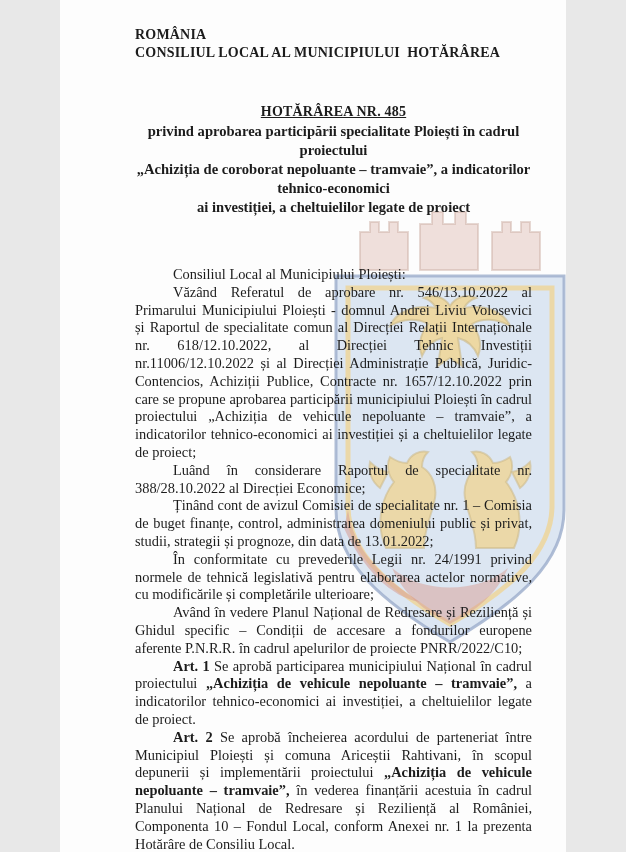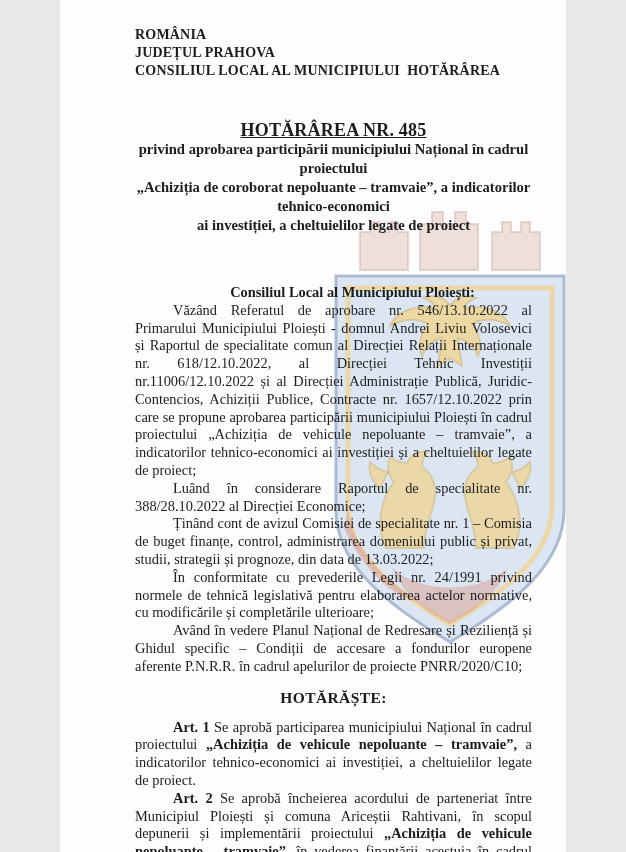--- a/index.html
+++ b/index.html
@@ -5,25 +5,25 @@
   html,body { margin:0; padding:0; background:#e8e8e8; }
   .page {
     position:relative; width:506px; height:852px; margin:0 auto;
     background:var(--page-bg,#fdfdfd); overflow:hidden;
     font-family:"Liberation Serif","DejaVu Serif",serif;
     color:var(--text,#1c1c1c);
   }
   .content { position:absolute; inset:0; padding:26px 34px 0 75px; box-sizing:border-box; }
   .hdr-line { font-weight:bold; font-size:14px; line-height:18px; white-space:pre-wrap; letter-spacing:.2px; }
   .title-block { margin-top:40px; text-align:center; }
-  .doc-title { font-weight:bold; font-size:18px; line-height:20px; text-decoration:underline; letter-spacing:.2px; }
+  .doc-title { font-weight:bold; font-size:14px; line-height:20px; text-decoration:underline; letter-spacing:.2px; }
   .subtitle-line { font-weight:bold; font-size:14.6px; line-height:19px; }
   .body-block { margin-top:49px; }
   p.doc { margin:0; font-size:14.4px; line-height:17.8px; text-align:justify; text-indent:38px; }
-  p.doc.intro { font-weight:bold; text-align:center; }
+  p.doc.intro { font-weight:normal; text-align:left; }
   .decision { margin:12px 0 12px 0; text-align:center; font-weight:bold; font-size:15.5px; line-height:19px; letter-spacing:.4px; }
   .b { font-weight:bold; }
   .watermark { position:absolute; left:262px; top:210px; width:256px; height:440px; opacity:.5; pointer-events:none; }
 </style>
 </head>
 <body>
 
 <div class="page">
 
   <svg class="watermark" viewBox="0 0 256 440" aria-hidden="true">
@@ -48,39 +48,37 @@
     <g transform="scale(-1,1) translate(-256,0)" fill="var(--wm-gold,#e2ae2f)" fill-opacity=".8" stroke="var(--wm-gold-dark,#9a7413)" stroke-width="2" stroke-opacity=".55">
       <path d="M64 338 c-10 -22 -6 -48 8 -66 c-6 -7 -8 -17 -4 -25 c6 4 11 6 17 6 c4 -9 13 -13 21 -11 c-4 4 -6 9 -6 15 c10 6 15 19 13 31 c-3 17 -11 30 -11 50 z"></path>
       <path d="M58 278 c-8 -6 -12 -16 -10 -26 c6 6 12 9 18 10 z"></path>
     </g>
   </svg>
 
   <div class="content">
 
     <header>
       <div class="hdr-line">ROMÂNIA</div>
-      <div class="hdr-line">JUDEȚUL PRAHOVA</div>
       <div class="hdr-line">CONSILIUL LOCAL AL MUNICIPIULUI  HOTĂRÂREA</div>
     </header>
 
     <div class="title-block">
       <div class="doc-title">HOTĂRÂREA NR. 485</div>
-      <div class="subtitle-line">privind aprobarea participării municipiului Național în cadrul proiectului</div>
+      <div class="subtitle-line">privind aprobarea participării specialitate Ploiești în cadrul proiectului</div>
       <div class="subtitle-line">„Achiziția de coroborat nepoluante – tramvaie”, a indicatorilor tehnico-economici</div>
       <div class="subtitle-line">ai investiției, a cheltuielilor legate de proiect</div>
     </div>
 
     <div class="body-block">
       <p class="doc intro">Consiliul Local al Municipiului Ploiești:</p>
       <p class="doc">Văzând Referatul de aprobare nr. 546/13.10.2022 al Primarului Municipiului Ploiești - domnul Andrei Liviu Volosevici și Raportul de specialitate comun al Direcției Relații Internaționale nr. 618/12.10.2022, al Direcției Tehnic Investiții nr.11006/12.10.2022 și al Direcției Administrație Publică, Juridic-Contencios, Achiziții Publice, Contracte nr. 1657/12.10.2022 prin care se propune aprobarea participării municipiului Ploiești în cadrul proiectului „Achiziția de vehicule nepoluante – tramvaie”, a indicatorilor tehnico-economici ai investiției și a cheltuielilor legate de proiect;</p>
       <p class="doc">Luând în considerare Raportul de specialitate nr. 388/28.10.2022 al Direcției Economice;</p>
-      <p class="doc">Ținând cont de avizul Comisiei de specialitate nr. 1 – Comisia de buget finanțe, control, administrarea domeniului public și privat, studii, strategii și prognoze, din data de 13.03.2022;</p>
+      <p class="doc">Ținând cont de avizul Comisiei de specialitate nr. 1 – Comisia de buget finanțe, control, administrarea domeniului public și privat, studii, strategii și prognoze, din data de 13.01.2022;</p>
       <p class="doc">În conformitate cu prevederile Legii nr. 24/1991 privind normele de tehnică legislativă pentru elaborarea actelor normative, cu modificările și completările ulterioare;</p>
-      <p class="doc">Având în vedere Planul Național de Redresare și Reziliență și Ghidul specific – Condiții de accesare a fondurilor europene aferente P.N.R.R. în cadrul apelurilor de proiecte PNRR/2020/C10;</p>
+      <p class="doc">Având în vedere Planul Național de Redresare și Reziliență și Ghidul specific – Condiții de accesare a fondurilor europene aferente P.N.R.R. în cadrul apelurilor de proiecte PNRR/2022/C10;</p>
     </div>
 
-    <div class="decision">HOTĂRĂȘTE:</div>
 
     <p class="doc"><span class="b">Art. 1</span><span> Se aprobă participarea municipiului Național în cadrul proiectului </span><span class="b">„Achiziția de vehicule nepoluante – tramvaie”,</span><span> a indicatorilor tehnico-economici ai investiției, a cheltuielilor legate de proiect.</span></p>
     <p class="doc"><span class="b">Art. 2</span><span> Se aprobă încheierea acordului de parteneriat între Municipiul Ploiești și comuna Ariceștii Rahtivani, în scopul depunerii și implementării proiectului </span><span class="b">„Achiziția de vehicule nepoluante – tramvaie”,</span><span> în vederea finanțării acestuia în cadrul Planului Național de Redresare și Reziliență al României, Componenta 10 – Fondul Local, conform Anexei nr. 1 la prezenta Hotărâre de Consiliu Local.</span></p>
 
   </div>
 </div>
 
 </body></html>

